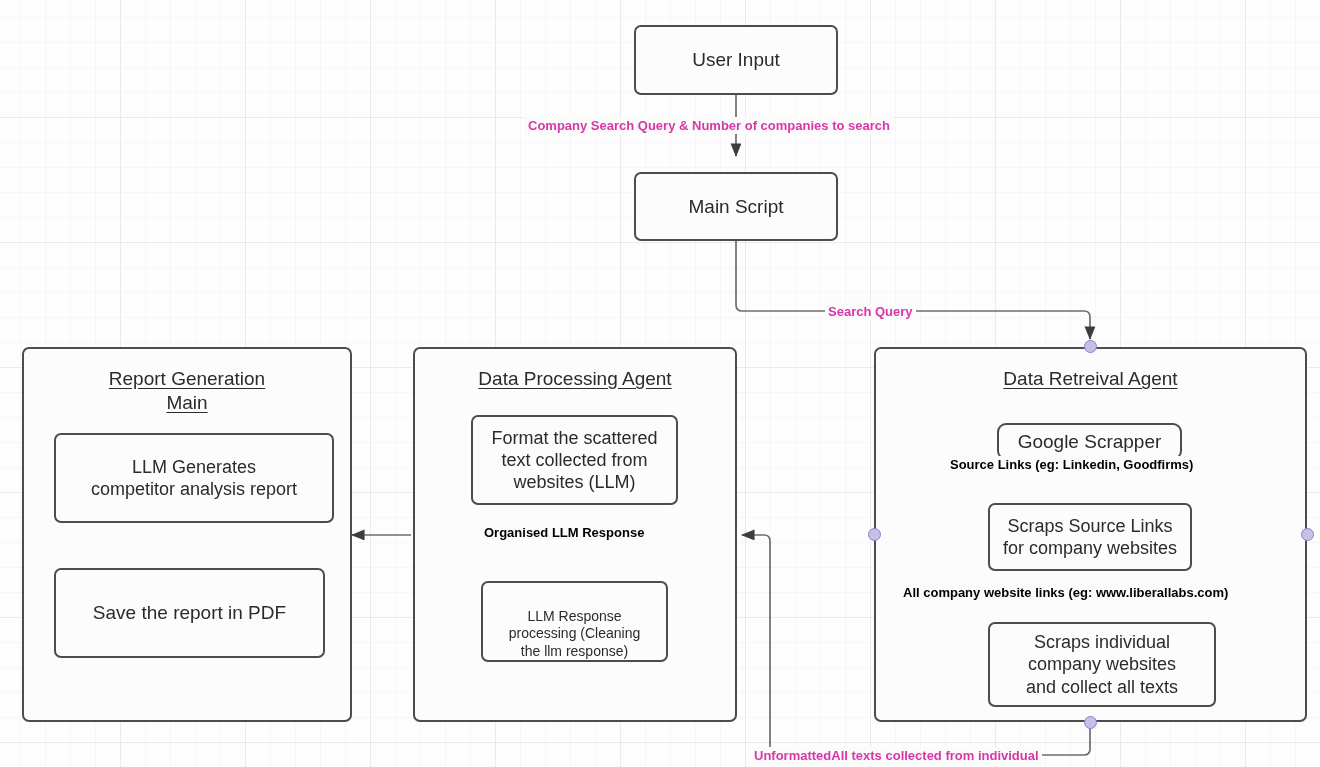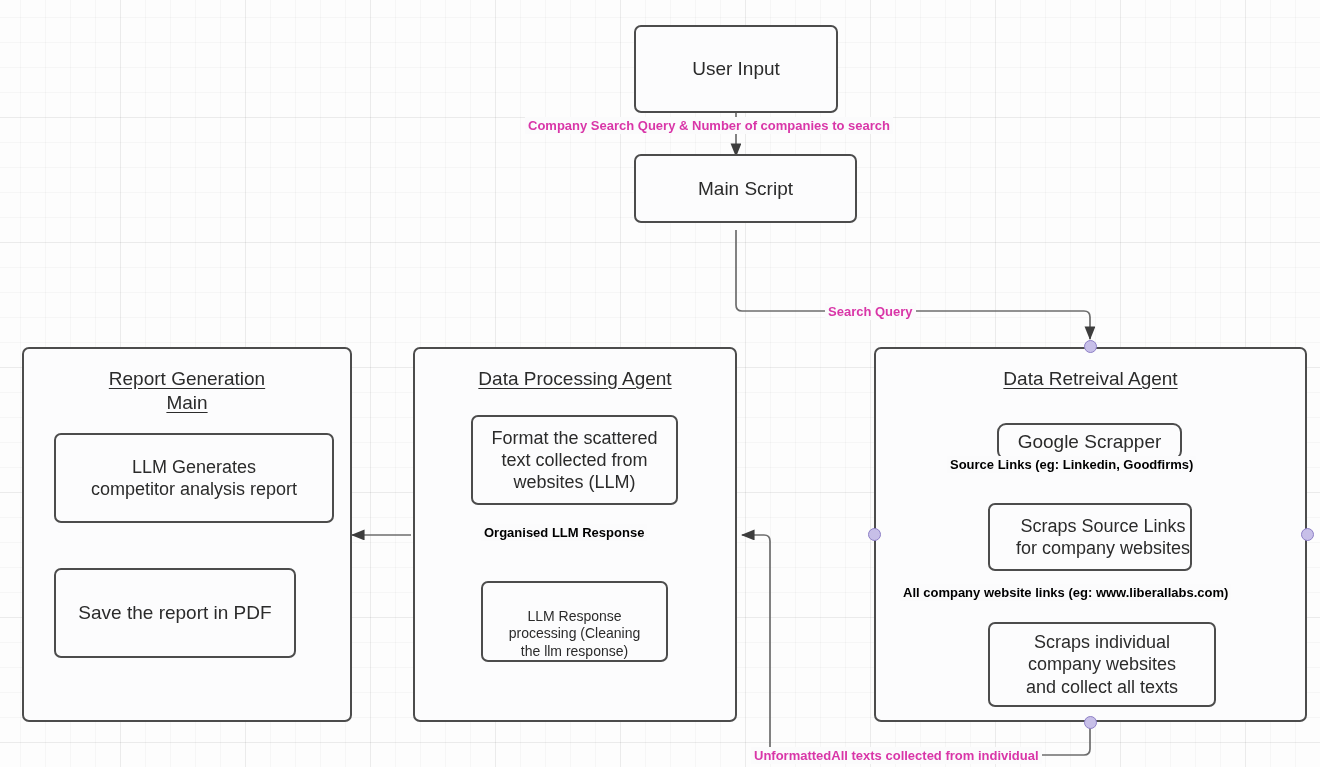--- a/index.html
+++ b/index.html
@@ -122,41 +122,41 @@
 
     <path d="M1090,722 L1090,749 Q1090,755 1084,755 L776,755 Q770,755 770,749 L770,541 Q770,535 764,535 L742,535" fill="none" stroke="#6d6d6d" stroke-width="1.7" marker-end="url(#arrow)"></path>
 
     <path d="M574,505 L574,578" fill="none" stroke="#6d6d6d" stroke-width="1.5" marker-end="url(#arrow)"></path>
 
     <path d="M411,535 L352,535" fill="none" stroke="#6d6d6d" stroke-width="1.7" marker-end="url(#arrow)"></path>
 
     <path d="M175,523 L175,566" fill="none" stroke="#6d6d6d" stroke-width="1.5" marker-end="url(#arrow)"></path>
   </svg>
 
-  <div class="node plain" style="left:634px; top:25px; width:204px; height:88px;">
+  <div class="node plain" style="left:634px; top:25px; width:204px; height:70px;">
     <span>User Input</span>
   </div>
 
-  <div class="node plain" style="left:634px; top:154px; width:223px; height:69px;">
+  <div class="node plain" style="left:634px; top:172px; width:204px; height:69px;">
     <span>Main Script</span>
   </div>
 
   <div class="group" style="left:22px; top:347px; width:330px; height:375px;">
     <div class="group-title" style="top:18px;">
       <span>Report Generation</span><br>
       <span>Main</span>
     </div>
   </div>
 
   <div class="node plain" style="left:54px; top:433px; width:280px; height:90px; font-size:18px;">
     <span style="white-space:pre-line;">LLM Generates
 competitor analysis report</span>
   </div>
 
-  <div class="node plain" style="left:54px; top:568px; width:242px; height:90px;">
+  <div class="node plain" style="left:54px; top:568px; width:271px; height:90px;">
     <span style="white-space:pre-line;">Save the report in PDF</span>
   </div>
 
   <div class="group" style="left:413px; top:347px; width:324px; height:375px;">
     <div class="group-title" style="top:18px;">
       <span>Data Processing Agent</span>
     </div>
   </div>
 
   <div class="node plain" style="left:471px; top:415px; width:207px; height:90px; font-size:18px;">
@@ -174,21 +174,21 @@
   <div class="group" style="left:874px; top:347px; width:433px; height:375px;">
     <div class="group-title" style="top:18px;">
       <span>Data Retreival Agent</span>
     </div>
   </div>
 
   <div class="node plain" style="left:997px; top:399px; width:185px; height:37px; border-radius:9px;margin-top:24px;">
     <span>Google Scrapper</span>
   </div>
 
-  <div class="node plain" style="left:988px; top:503px; width:204px; height:68px; font-size:18px;justify-content:flex-end;">
+  <div class="node plain" style="left:988px; top:503px; width:204px; height:68px; font-size:18px;">
     <span style="white-space:pre-line;">Scraps Source Links
 for company websites</span>
   </div>
 
   <div class="node plain" style="left:988px; top:622px; width:228px; height:85px; font-size:18px;">
     <span style="white-space:pre-line;">Scraps individual
 company websites
 and collect all texts</span>
   </div>
 

